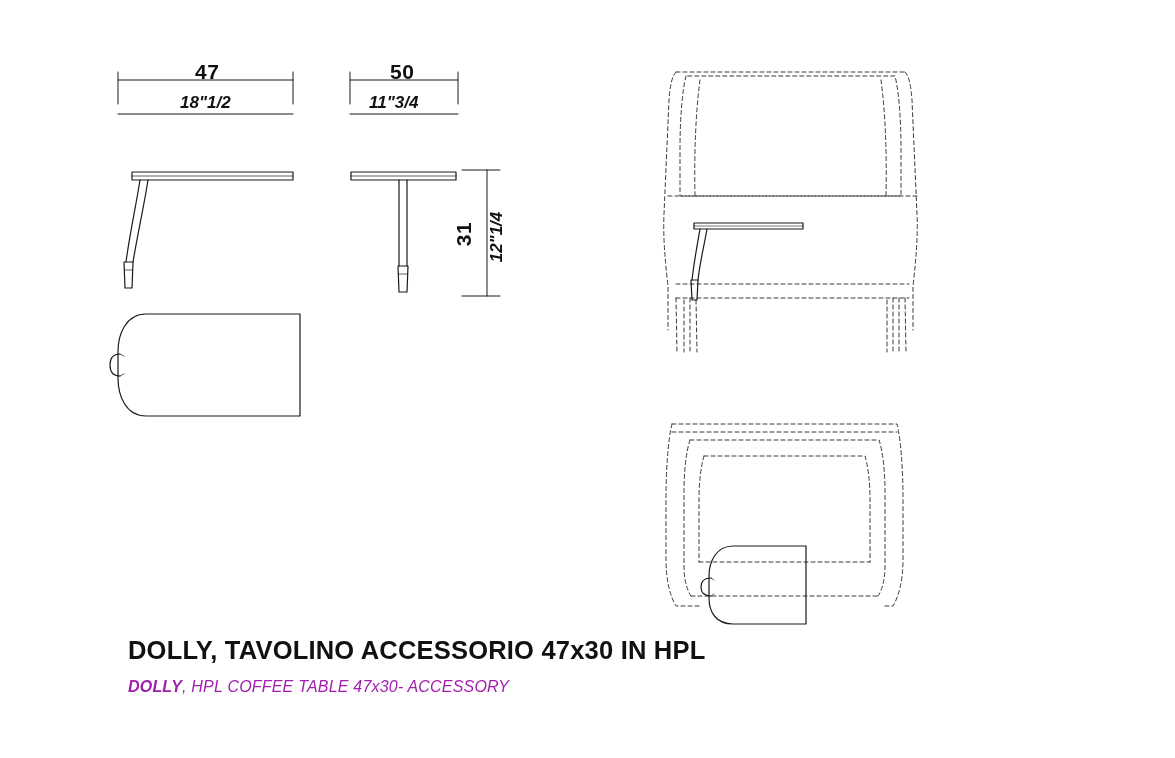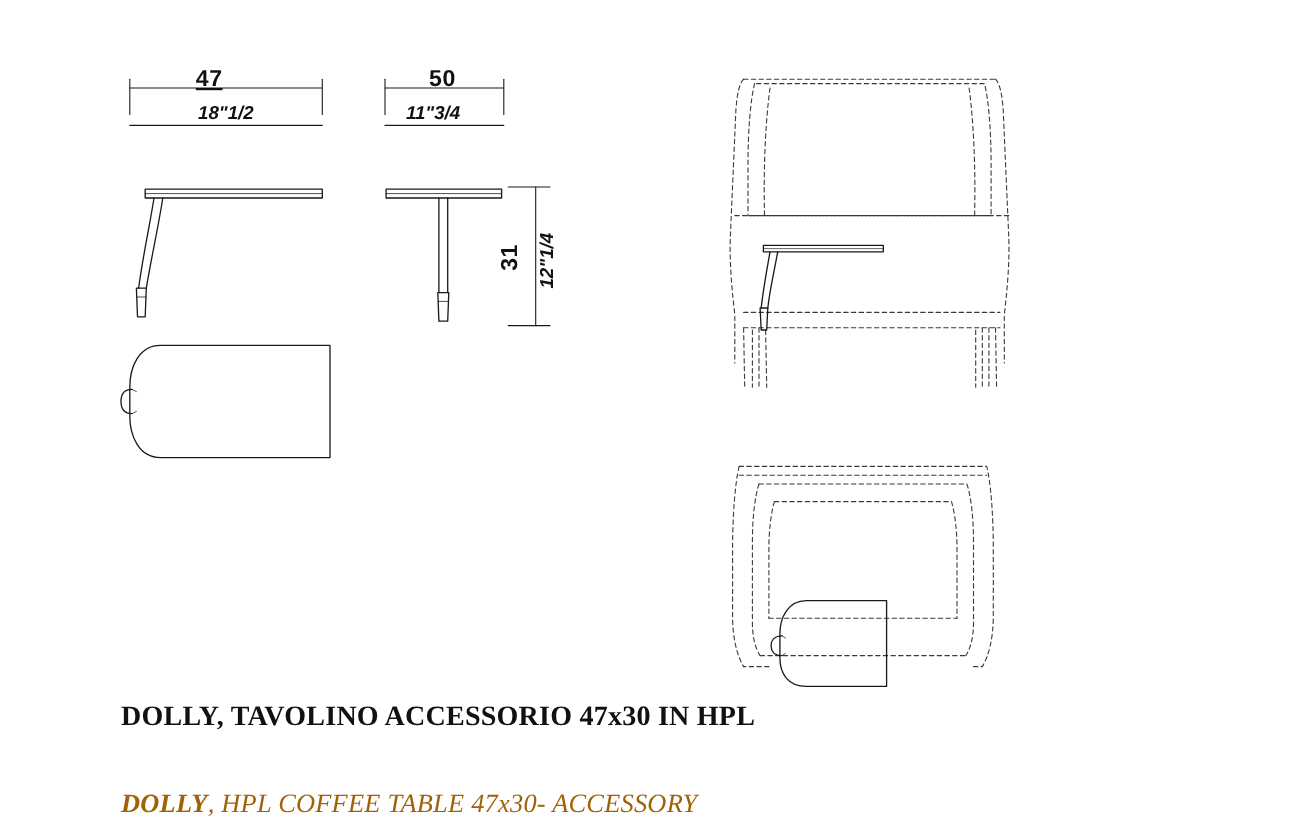--- a/index.html
+++ b/index.html
@@ -40,39 +40,37 @@
   .dim-imperial {
     font-size: 17px;
     font-style: italic;
     font-weight: 700;
   }
   .rot {
     transform: rotate(-90deg);
   }
   .caption {
     position: absolute;
-    left: 110px;
+    left: 128px;
     white-space: nowrap;
-    font-family: Liberation Serif, serif;
   }
   .caption-main {
     top: 636px;
     font-size: 25.5px;
     font-weight: 700;
     letter-spacing: 0.2px;
     color: #111111;
   }
   .caption-sub {
     top: 678px;
-    font-size: 24px;
+    font-size: 16px;
     font-style: italic;
     font-weight: 700;
     letter-spacing: 0.2px;
-    color: #a16207;
-    margin-top: 40px;
+    color: #a21caf;
   }
   .caption-sub .light {
     font-weight: 400;
   }
 </style>
 </head>
 <body>
 
 <div class="sheet">
 
@@ -181,21 +179,21 @@
       <g>
         <path d="M733 546 C 716 546, 709 562, 709 576 L709 598 C 709 612, 716 624, 733 624 L806 624 L806 546 Z"></path>
         <path d="M711 578 C 703 578, 701 583, 701 587 C 701 591, 703 596, 711 596"></path>
         <line x1="711" y1="578" x2="714" y2="580" stroke-width="0.7"></line>
         <line x1="711" y1="596" x2="714" y2="594" stroke-width="0.7"></line>
       </g>
 
     </g>
   </svg>
 
-  <div class="dim-label dim-metric" style="left:178px; top:60px;text-decoration:underline;">47</div>
+  <div class="dim-label dim-metric" style="left:195px; top:60px;">47</div>
   <div class="dim-label dim-imperial" style="left:180px; top:93px;">18"1/2</div>
 
   <div class="dim-label dim-metric" style="left:390px; top:60px;">50</div>
   <div class="dim-label dim-imperial" style="left:369px; top:93px;">11"3/4</div>
 
   <div class="dim-label dim-metric rot" style="left:452px; top:222px;">31</div>
   <div class="dim-label dim-imperial rot" style="left:472px; top:227px;">12"1/4</div>
 
   <div class="caption caption-main">DOLLY, TAVOLINO ACCESSORIO 47x30 IN HPL</div>
 

